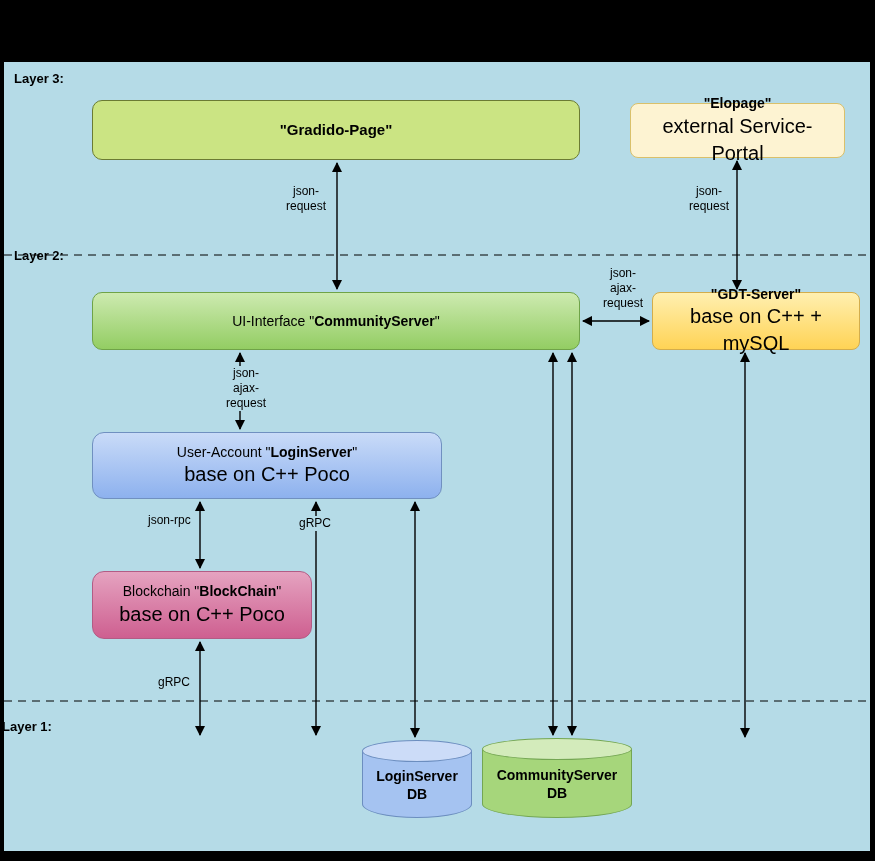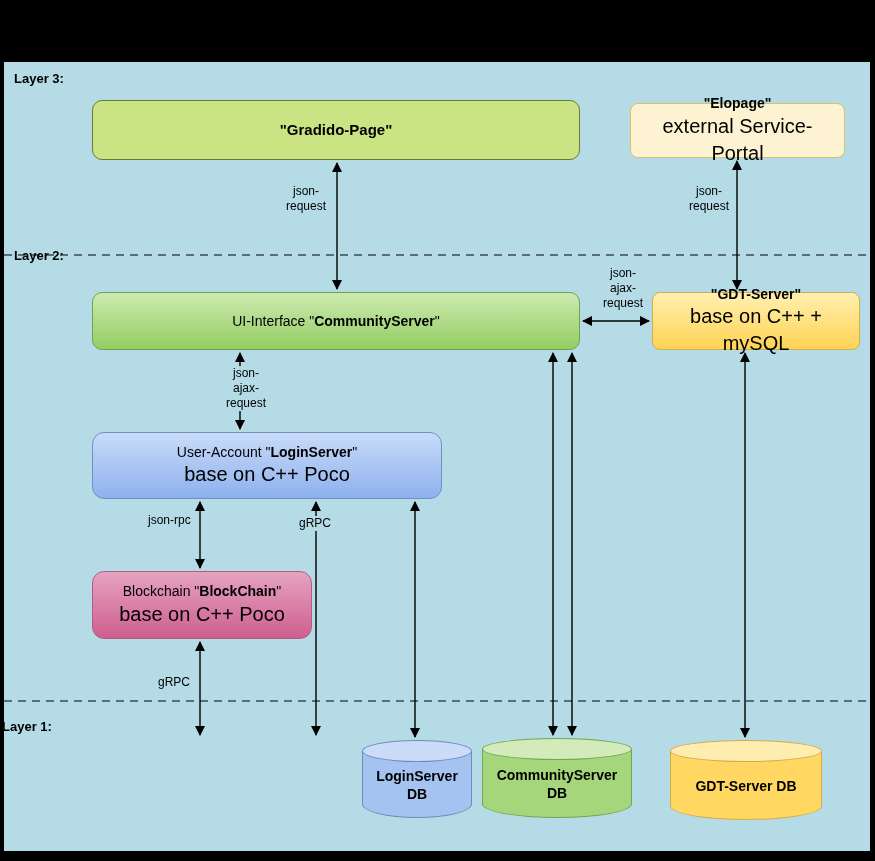--- a/index.html
+++ b/index.html
@@ -117,25 +117,20 @@
 DB</div>
   </div>
 
   <div class="cyl" style="left:482px;top:738px;width:150px;height:80px">
     <div class="body-v" style="background:#a6d67b;border-color:#74a653"></div>
     <div class="top-e" style="background:#d3ebbb;border-color:#74a653"></div>
     <div class="lbl lbl-v">CommunityServer
 DB</div>
   </div>
 
-  <div class="cyl" style="left:670px;top:740px;width:152px;height:80px">
-    <div class="body-v" style="background:#ffd761;border-color:#d0ac4e"></div>
-    <div class="top-e" style="background:#ffedb0;border-color:#d0ac4e"></div>
-    <div class="lbl lbl-v">GDT-Server DB</div>
-  </div>
 
   <div class="elbl" style="left:280px;top:184px;width:52px">json-
 request</div>
   <div class="elbl" style="left:684px;top:184px;width:50px">json-
 request</div>
   <div class="elbl" style="left:596px;top:266px;width:54px">json-
 ajax-
 request</div>
   <div class="elbl" style="left:220px;top:366px;width:52px">json-
 ajax-

